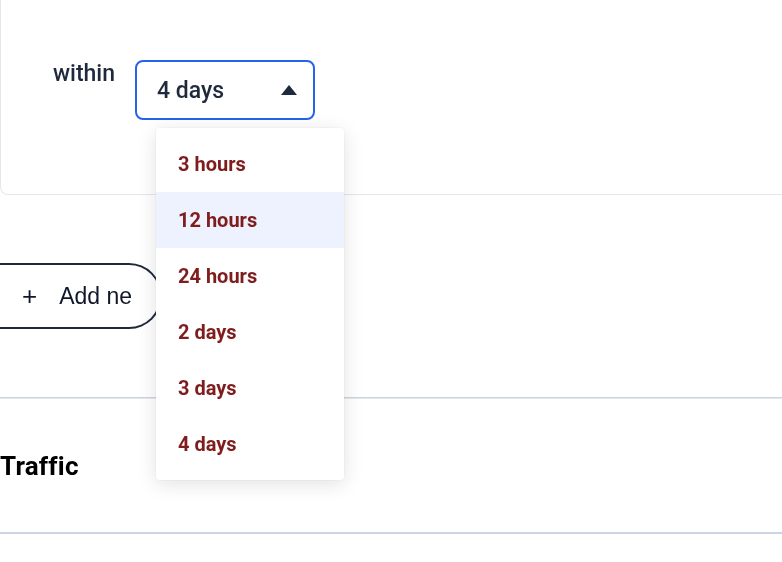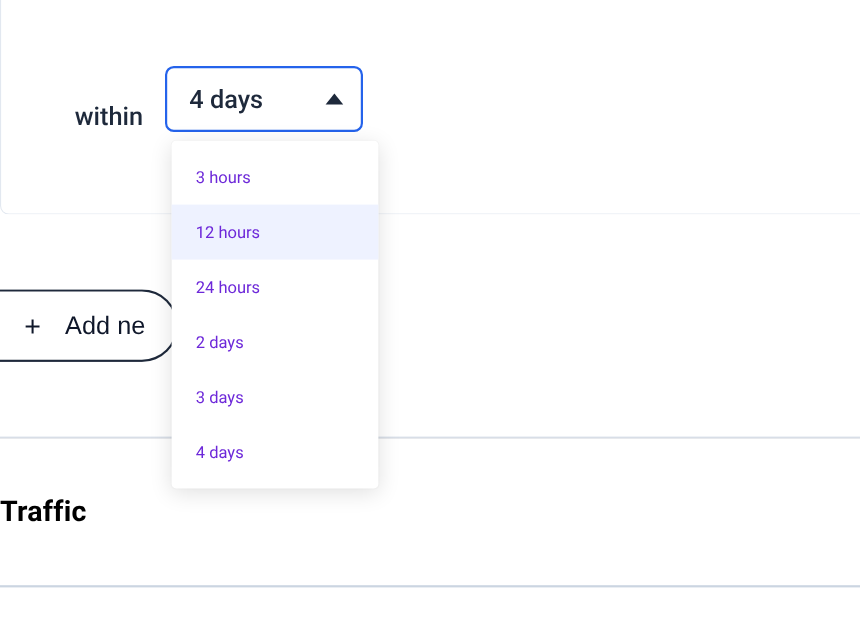--- a/index.html
+++ b/index.html
@@ -25,25 +25,24 @@
       border: 1px solid #e2e8f0;
       border-top: none;
       border-right: none;
       border-radius: 0 0 0 8px;
     }
     .rule-row {
       position: absolute;
       top: 60px;
       left: 52px;
       display: flex;
-      align-items: flex-end;
+      align-items: flex-start;
       font-size: 23px;
       color: #1e293b;
       font-weight: 500;
-      margin-left: 15px;
     }
     .label-within {
       margin-right: 20px;
     }
     .select-wrap {
       position: relative;
       margin-right: 28px;
     }
     .select-box {
       display: flex;
@@ -78,24 +77,24 @@
       left: 156px;
       width: 188px;
       background: #ffffff;
       box-shadow: 0 4px 20px rgba(0,0,0,0.12), 0 0 0 1px rgba(0,0,0,0.02);
       border-radius: 4px;
       padding: 8px 0;
       z-index: 10;
     }
     .dropdown-item {
       padding: 16px 22px;
-      font-size: 15px;
-      color: #6d28d9;
+      font-size: 20px;
+      color: #7f1d1d;
       cursor: pointer;
-      font-weight: 400;
+      font-weight: 700;
     }
     .dropdown-item.highlighted {
       background: #eef2ff;
     }
     .add-button {
       position: absolute;
       top: 263px;
       left: 0;
       display: flex;
       align-items: center;

